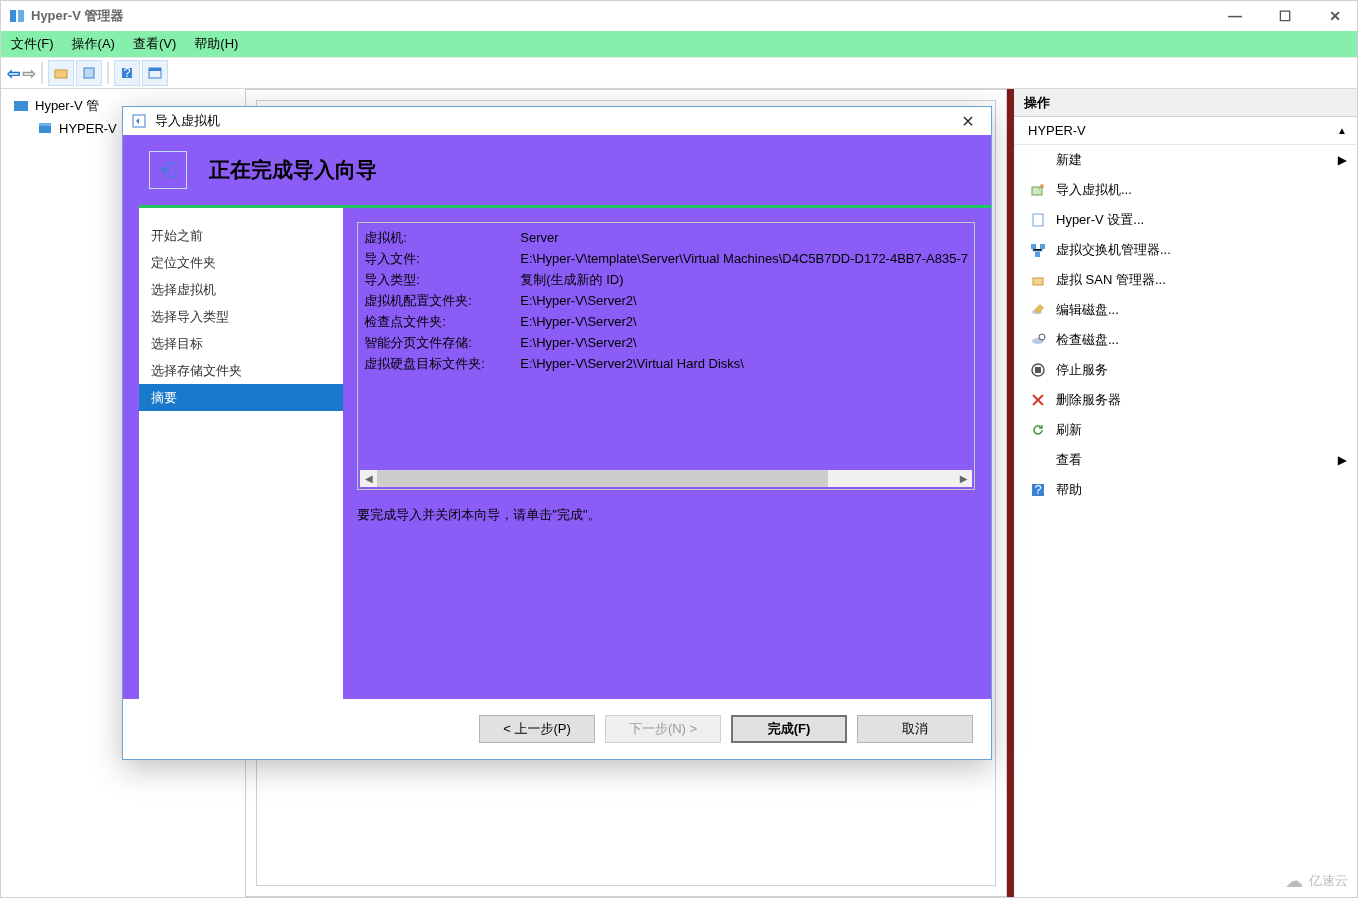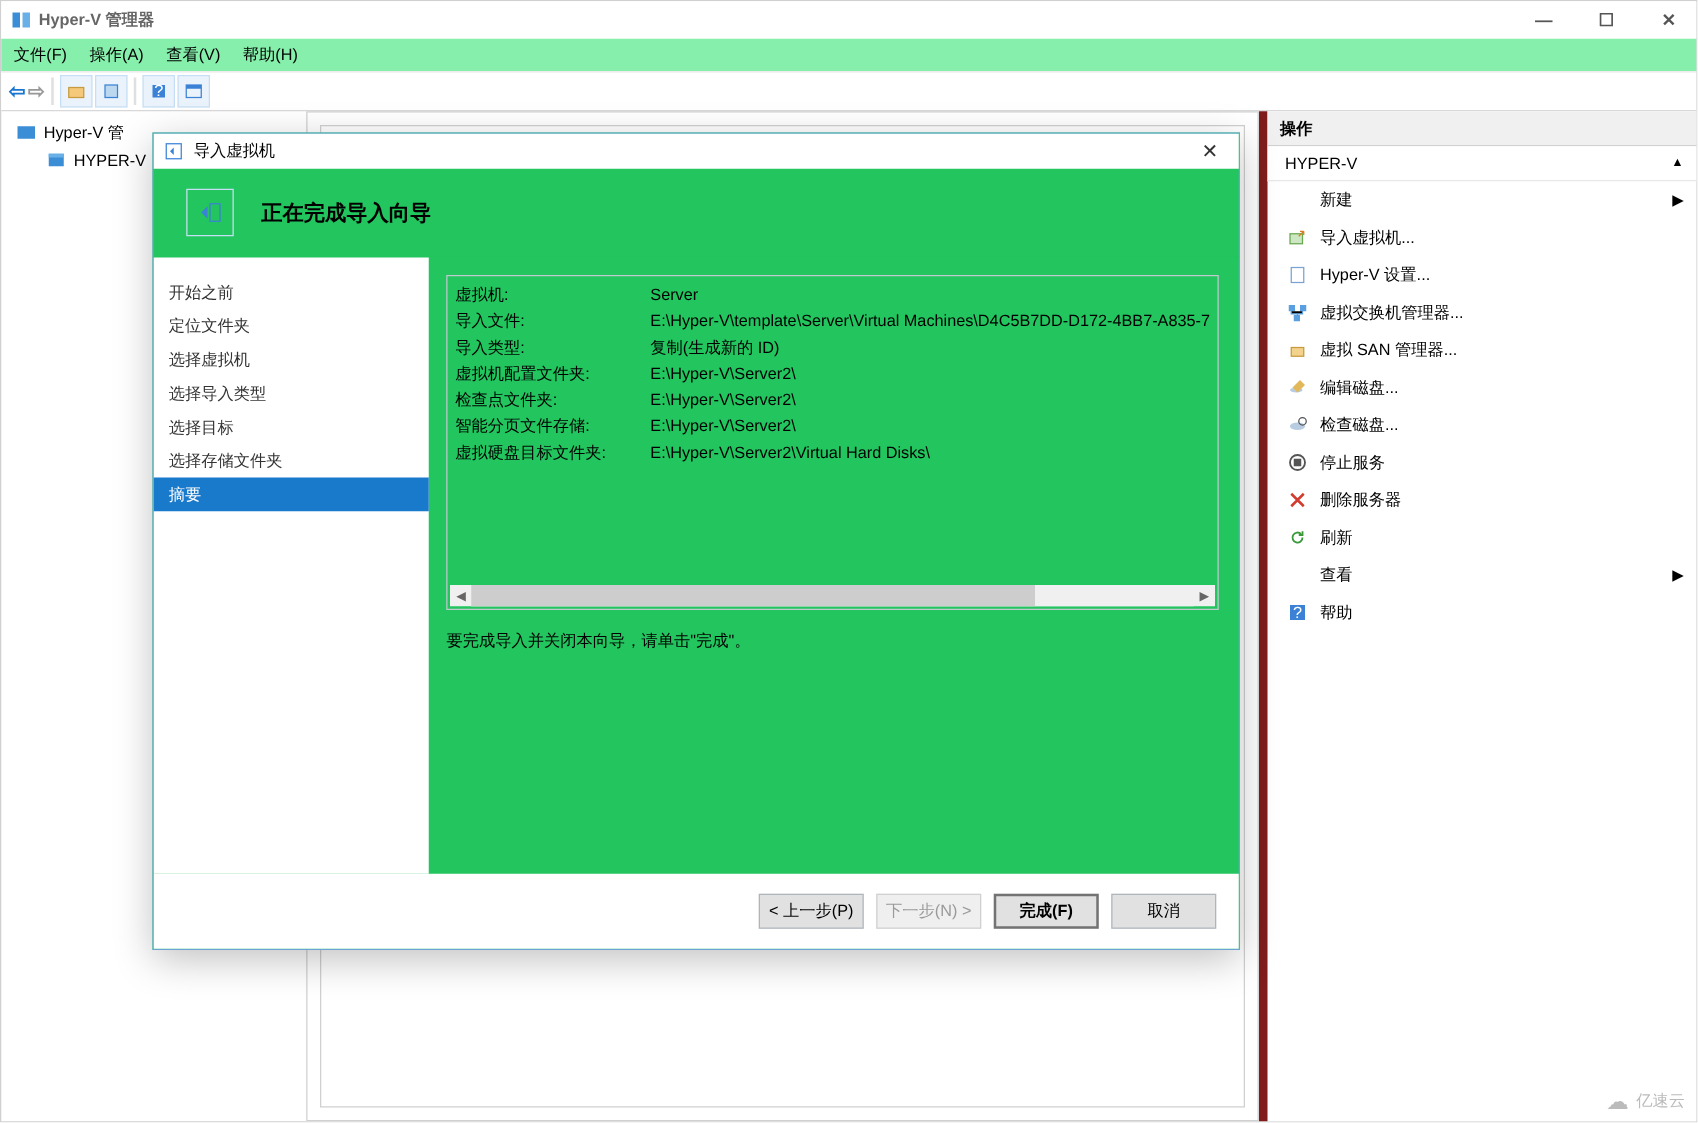--- a/index.html
+++ b/index.html
@@ -32,51 +32,51 @@
 
 .actions-pane { width:350px; border-left:7px solid #7f1d1d; display:flex; flex-direction:column; background:#fff;}
 .actions-header { height:28px; background:#f0f0f0; border-bottom:1px solid #d0d0d0; display:flex; align-items:center; padding:0 10px; font-weight:bold;}
 .actions-group-title { height:28px; background:#fff; display:flex; align-items:center; justify-content:space-between; padding:0 10px 0 14px; border-bottom:1px solid #e8e8e8;}
 .actions-group-title .blk-up { font-size:10px;}
 .action-item { height:30px; display:flex; align-items:center; gap:10px; padding:0 10px 0 16px;}
 .action-item .ai-icon { width:16px; height:16px; display:inline-flex; align-items:center; justify-content:center;}
 .action-item .arr { margin-left:auto; font-size:12px;}
 
 
-.dialog { position:absolute; left:122px; top:106px; width:870px; height:654px; background:#22c55e; border:1px solid #6aa3d6; box-shadow: 0 8px 30px rgba(0,0,0,0.25); display:flex; flex-direction:column; }
+.dialog { position:absolute; left:122px; top:106px; width:870px; height:654px; background:#8b5cf6; border:1px solid #6aa3d6; box-shadow: 0 8px 30px rgba(0,0,0,0.25); display:flex; flex-direction:column; }
 .dialog-title { height:28px; display:flex; align-items:center; padding:0 8px; background:#fff;}
 .dialog-title .dlg-icon { width:16px; height:16px; margin-right:8px;}
 .dialog-title .close { margin-left:auto; font-size:16px; font-weight:normal; color:#333; width:30px; text-align:center;}
 
 .dialog-head { height:70px; display:flex; align-items:center; padding:0 18px 0 26px; gap:22px;}
 .dialog-head .hicon { width:38px; height:38px; border:1px solid #c7dff4; display:flex; align-items:center; justify-content:center; color:#3b82d6;}
-.dialog-head h2 { font-size:17px; font-weight:bold;}
-
-.dialog-body { flex:1; display:flex; border-top:1px solid #22c55e;}
+.dialog-head h2 { font-size:21px; font-weight:bold;}
+
+.dialog-body { flex:1; display:flex; border-top:3px solid #22c55e;margin-left:16px;}
 .dlg-nav { width:222px; background:#fff; padding-top:14px;}
 .dlg-nav div { height:27px; display:flex; align-items:center; padding:0 12px; color:#333;}
 .dlg-nav div.sel { background:#1979ca; color:#fff;}
 
 .dlg-content { flex:1; padding:14px 16px 10px 14px; display:flex; flex-direction:column;}
 .dlg-content .intro { margin-bottom:10px;}
 .dlg-content .lbl { margin-bottom:6px;}
 .desc-box { border:1px solid #c0c8d0; height:268px; overflow:hidden; position:relative;}
 .desc-inner { padding:4px 6px;}
 .desc-row { display:flex; height:21px; align-items:center;}
 .desc-row .k { width:156px; white-space:nowrap;}
 .desc-row .v { white-space:nowrap;}
 .hscroll { position:absolute; left:2px; right:2px; bottom:2px; height:17px; background:#f0f0f0; display:flex; align-items:center;}
 .hscroll .track { flex:1; height:17px; background:#f0f0f0; position:relative;}
 .hscroll .thumb { position:absolute; left:0; width:78%; height:100%; background:#cdcdcd;}
 .hscroll .btn { width:17px; height:17px; display:flex; align-items:center; justify-content:center; color:#666; font-size:10px;}
 
 .dlg-content .outro { margin-top:16px;}
 
 .dialog-footer { height:60px; display:flex; align-items:center; justify-content:flex-end; gap:10px; padding:0 18px; background:#fff;}
-.dialog-footer button { width:84px; height:28px; border:1px solid #aeb6bd; background:#e1e1e1; cursor:pointer;}
+.dialog-footer button { width:116px; height:28px; border:1px solid #aeb6bd; background:#e1e1e1; cursor:pointer;}
 .dialog-footer button.primary { border:2px solid #737373; background:#e1e1e1;font-weight:bold;}
 .dialog-footer button:disabled { color:#9a9a9a; background:#efefef; border-color:#d0d0d0;}
 
 .watermark { position:absolute; right:10px; bottom:6px; color:#bbb; font-size:14px; display:flex; align-items:center; gap:6px;}
 .watermark .cloud { font-size:18px;}
 </style>
 </head>
 <body>
 
 <div class="main-window">

